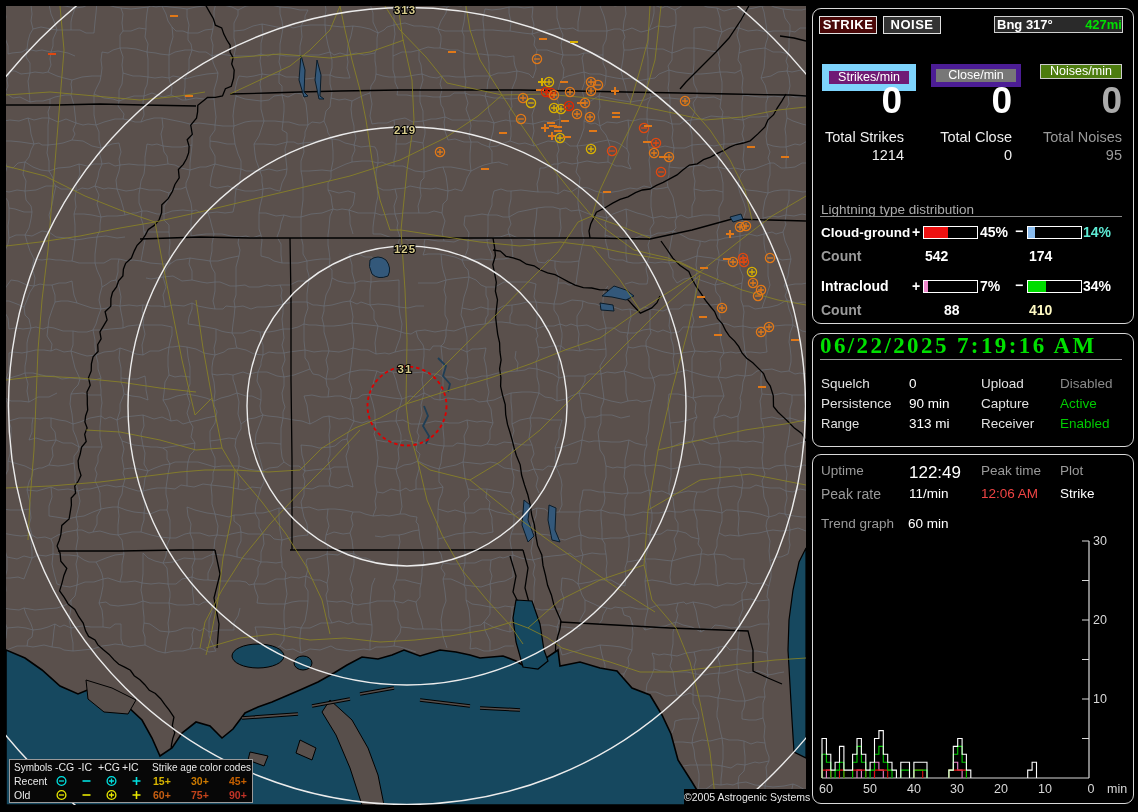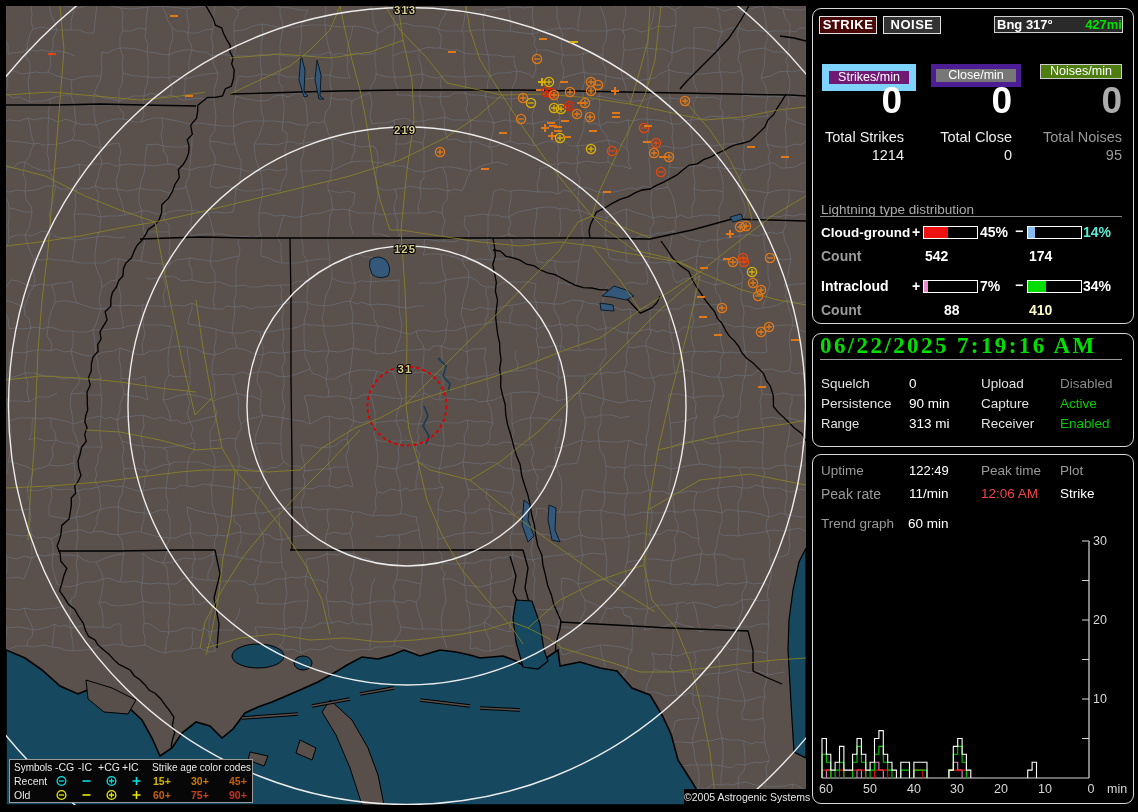--- a/index.html
+++ b/index.html
@@ -313,21 +313,21 @@
 <div class="r" style="left:821px;top:396px;font-size:13.5px;color:#e2e2e2">Persistence</div>
 <div class="r" style="left:909px;top:396px;font-size:13.5px;color:#fff">90 min</div>
 <div class="r" style="left:981px;top:396px;font-size:13.5px;color:#e2e2e2">Capture</div>
 <div class="r" style="left:1060px;top:396px;font-size:13.5px;color:#00cc00">Active</div>
 <div class="r" style="left:821px;top:416px;font-size:13px;color:#e2e2e2">Range</div>
 <div class="r" style="left:909px;top:416px;font-size:13.5px;color:#fff">313 mi</div>
 <div class="r" style="left:981px;top:416px;font-size:13.5px;color:#e2e2e2">Receiver</div>
 <div class="r" style="left:1060px;top:416px;font-size:13.5px;color:#00cc00">Enabled</div>
 
 <div class="r" style="left:821px;top:463px;font-size:13.5px;color:#9a9a9a">Uptime</div>
-<div class="r" style="left:909px;top:463px;font-size:13px;color:#fff">122:49</div>
+<div class="r" style="left:909px;top:463px;font-size:17px;color:#fff">122:49</div>
 <div class="r" style="left:981px;top:463px;font-size:13.5px;color:#9a9a9a">Peak time</div>
 <div class="r" style="left:1060px;top:463px;font-size:13.5px;color:#9a9a9a">Plot</div>
 <div class="r" style="left:821px;top:486px;font-size:14px;color:#9a9a9a">Peak rate</div>
 <div class="r" style="left:909px;top:486px;font-size:13.5px;color:#fff">11/min</div>
 <div class="r" style="left:981px;top:486px;font-size:13.5px;color:#ef4444">12:06 AM</div>
 <div class="r" style="left:1060px;top:486px;font-size:13.5px;color:#fff">Strike</div>
 <div class="r" style="left:821px;top:516px;font-size:13.5px;color:#9a9a9a">Trend graph</div>
 <div class="r" style="left:908px;top:516px;font-size:13.5px;color:#fff">60 min</div>
 <svg width="330" height="290" viewBox="808 520 330 290" style="position:absolute;left:808px;top:520px">
     <path d="M1089,541 V778 M822,778 H1089" stroke="#d8d8d8" stroke-width="1.2" fill="none"></path>

